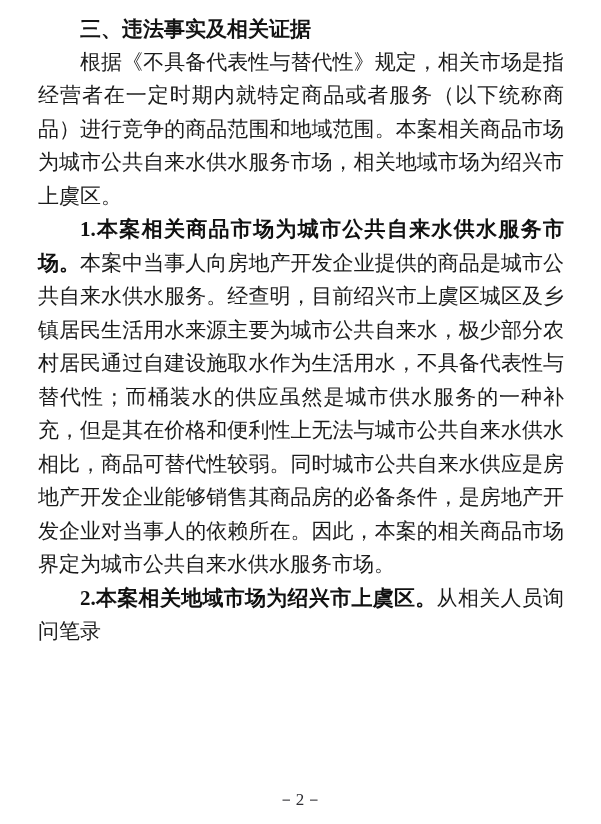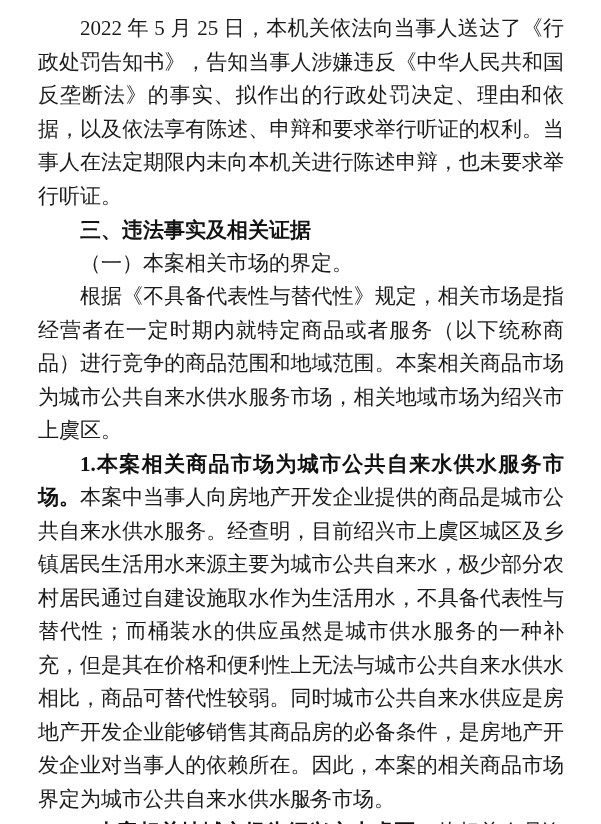--- a/index.html
+++ b/index.html
@@ -58,25 +58,23 @@
     color: #2e2e33;
     font-family: "Liberation Serif", "DejaVu Serif", serif;
   }
 </style>
 </head>
 <body>
 
 <div class="page">
   <div class="content">
 
-    <p class="para">2022 年 5 月 25 日，本机关依法向当事人送达了《行政处罚告知书》，告知当事人涉嫌违反《中华人民共和国反垄断法》的事实、拟作出的行政处罚决定、理由和依据，以及依法享有陈述、申辩和要求举行听证的权利。当事人在法定期限内未向本机关进行陈述申辩，也未要求举行听证。</p>
 
     <p class="para heading">三、违法事实及相关证据</p>
 
-    <p class="para subheading">（一）本案相关市场的界定。</p>
 
     <p class="para">根据《不具备代表性与替代性》规定，相关市场是指经营者在一定时期内就特定商品或者服务（以下统称商品）进行竞争的商品范围和地域范围。本案相关商品市场为城市公共自来水供水服务市场，相关地域市场为绍兴市上虞区。</p>
 
     <p class="para"><span class="bold-lead">1.本案相关商品市场为城市公共自来水供水服务市场。</span><span>本案中当事人向房地产开发企业提供的商品是城市公共自来水供水服务。经查明，目前绍兴市上虞区城区及乡镇居民生活用水来源主要为城市公共自来水，极少部分农村居民通过自建设施取水作为生活用水，不具备代表性与替代性；而桶装水的供应虽然是城市供水服务的一种补充，但是其在价格和便利性上无法与城市公共自来水供水相比，商品可替代性较弱。同时城市公共自来水供应是房地产开发企业能够销售其商品房的必备条件，是房地产开发企业对当事人的依赖所在。因此，本案的相关商品市场界定为城市公共自来水供水服务市场。</span></p>
 
     <p class="para"><span class="bold-lead">2.本案相关地域市场为绍兴市上虞区。</span><span>从相关人员询问笔录</span></p>
 
   </div>
 
   <div class="footer">－2－</div>

